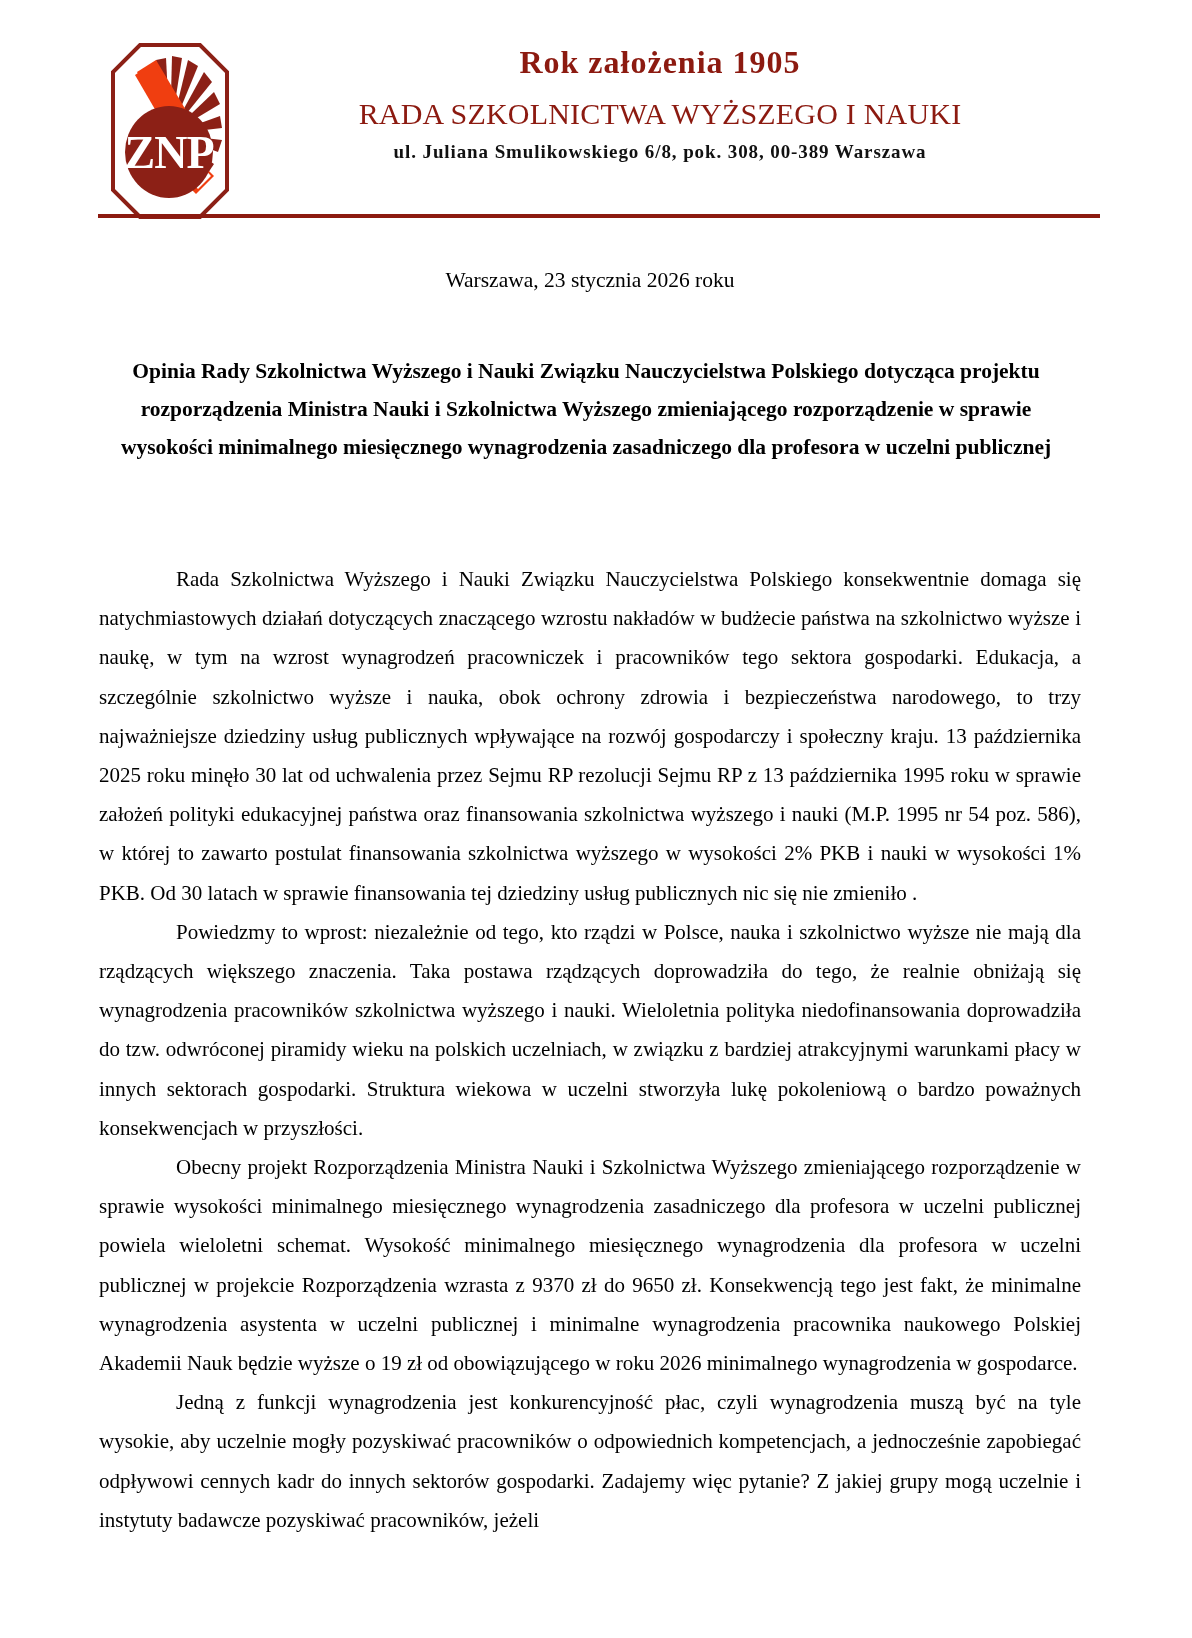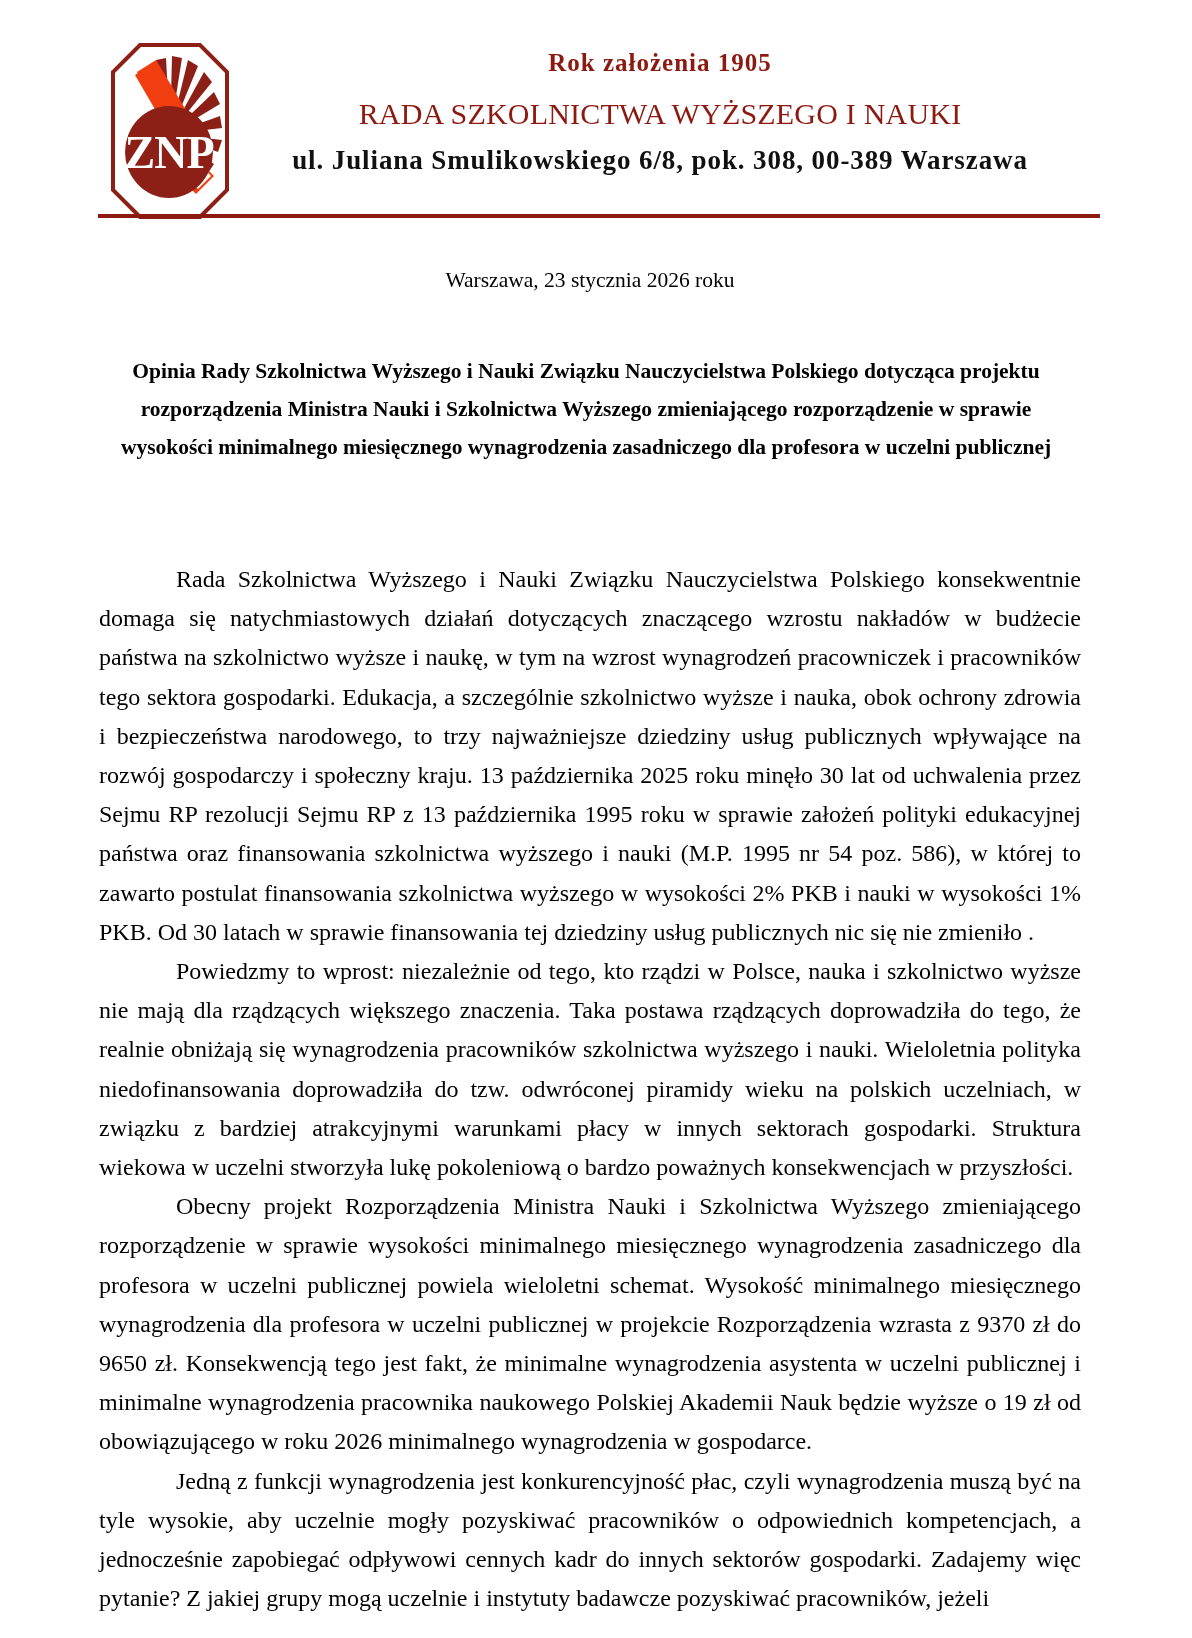--- a/index.html
+++ b/index.html
@@ -44,40 +44,40 @@
     font-family: "Liberation Serif", "DejaVu Serif", serif;
   }
   .org-line1 {
     font-size: 31px;
     font-weight: bold;
     letter-spacing: 2.4px;
     line-height: 38px;
     white-space: nowrap;
   }
   .org-line2 {
-    font-size: 25px;
+    font-size: 32px;
     font-weight: bold;
     letter-spacing: 1.0px;
     line-height: 33px;
     margin-top: 2px;
   }
   .org-line3 {
     font-size: 30px;
     font-weight: normal;
     letter-spacing: 0.2px;
     line-height: 38px;
     margin-top: 16px;
     white-space: nowrap;
   }
   .org-line4 {
-    font-size: 27px;
+    font-size: 19px;
     font-weight: bold;
     letter-spacing: 0.9px;
     line-height: 30px;
-    margin-top: 12px;
+    margin-top: 4px;
     color: #111111;
     white-space: nowrap;
   }
   .org-line5 {
     font-size: 21.5px;
     font-weight: bold;
     letter-spacing: 0.9px;
     line-height: 30px;
     margin-top: 1px;
     color: #111111;
@@ -112,21 +112,21 @@
     font-size: 21.5px;
     font-weight: bold;
     line-height: 38px;
   }
 
   .body-text {
     position: absolute;
     left: 99px;
     top: 560px;
     width: 982px;
-    font-size: 24px;
+    font-size: 21px;
     line-height: 39.2px;
     text-align: justify;
     text-justify: inter-word;
   }
   .body-text p {
     margin: 0;
     text-indent: 77px;
   }
   .body-text p:last-child { }
 </style>

